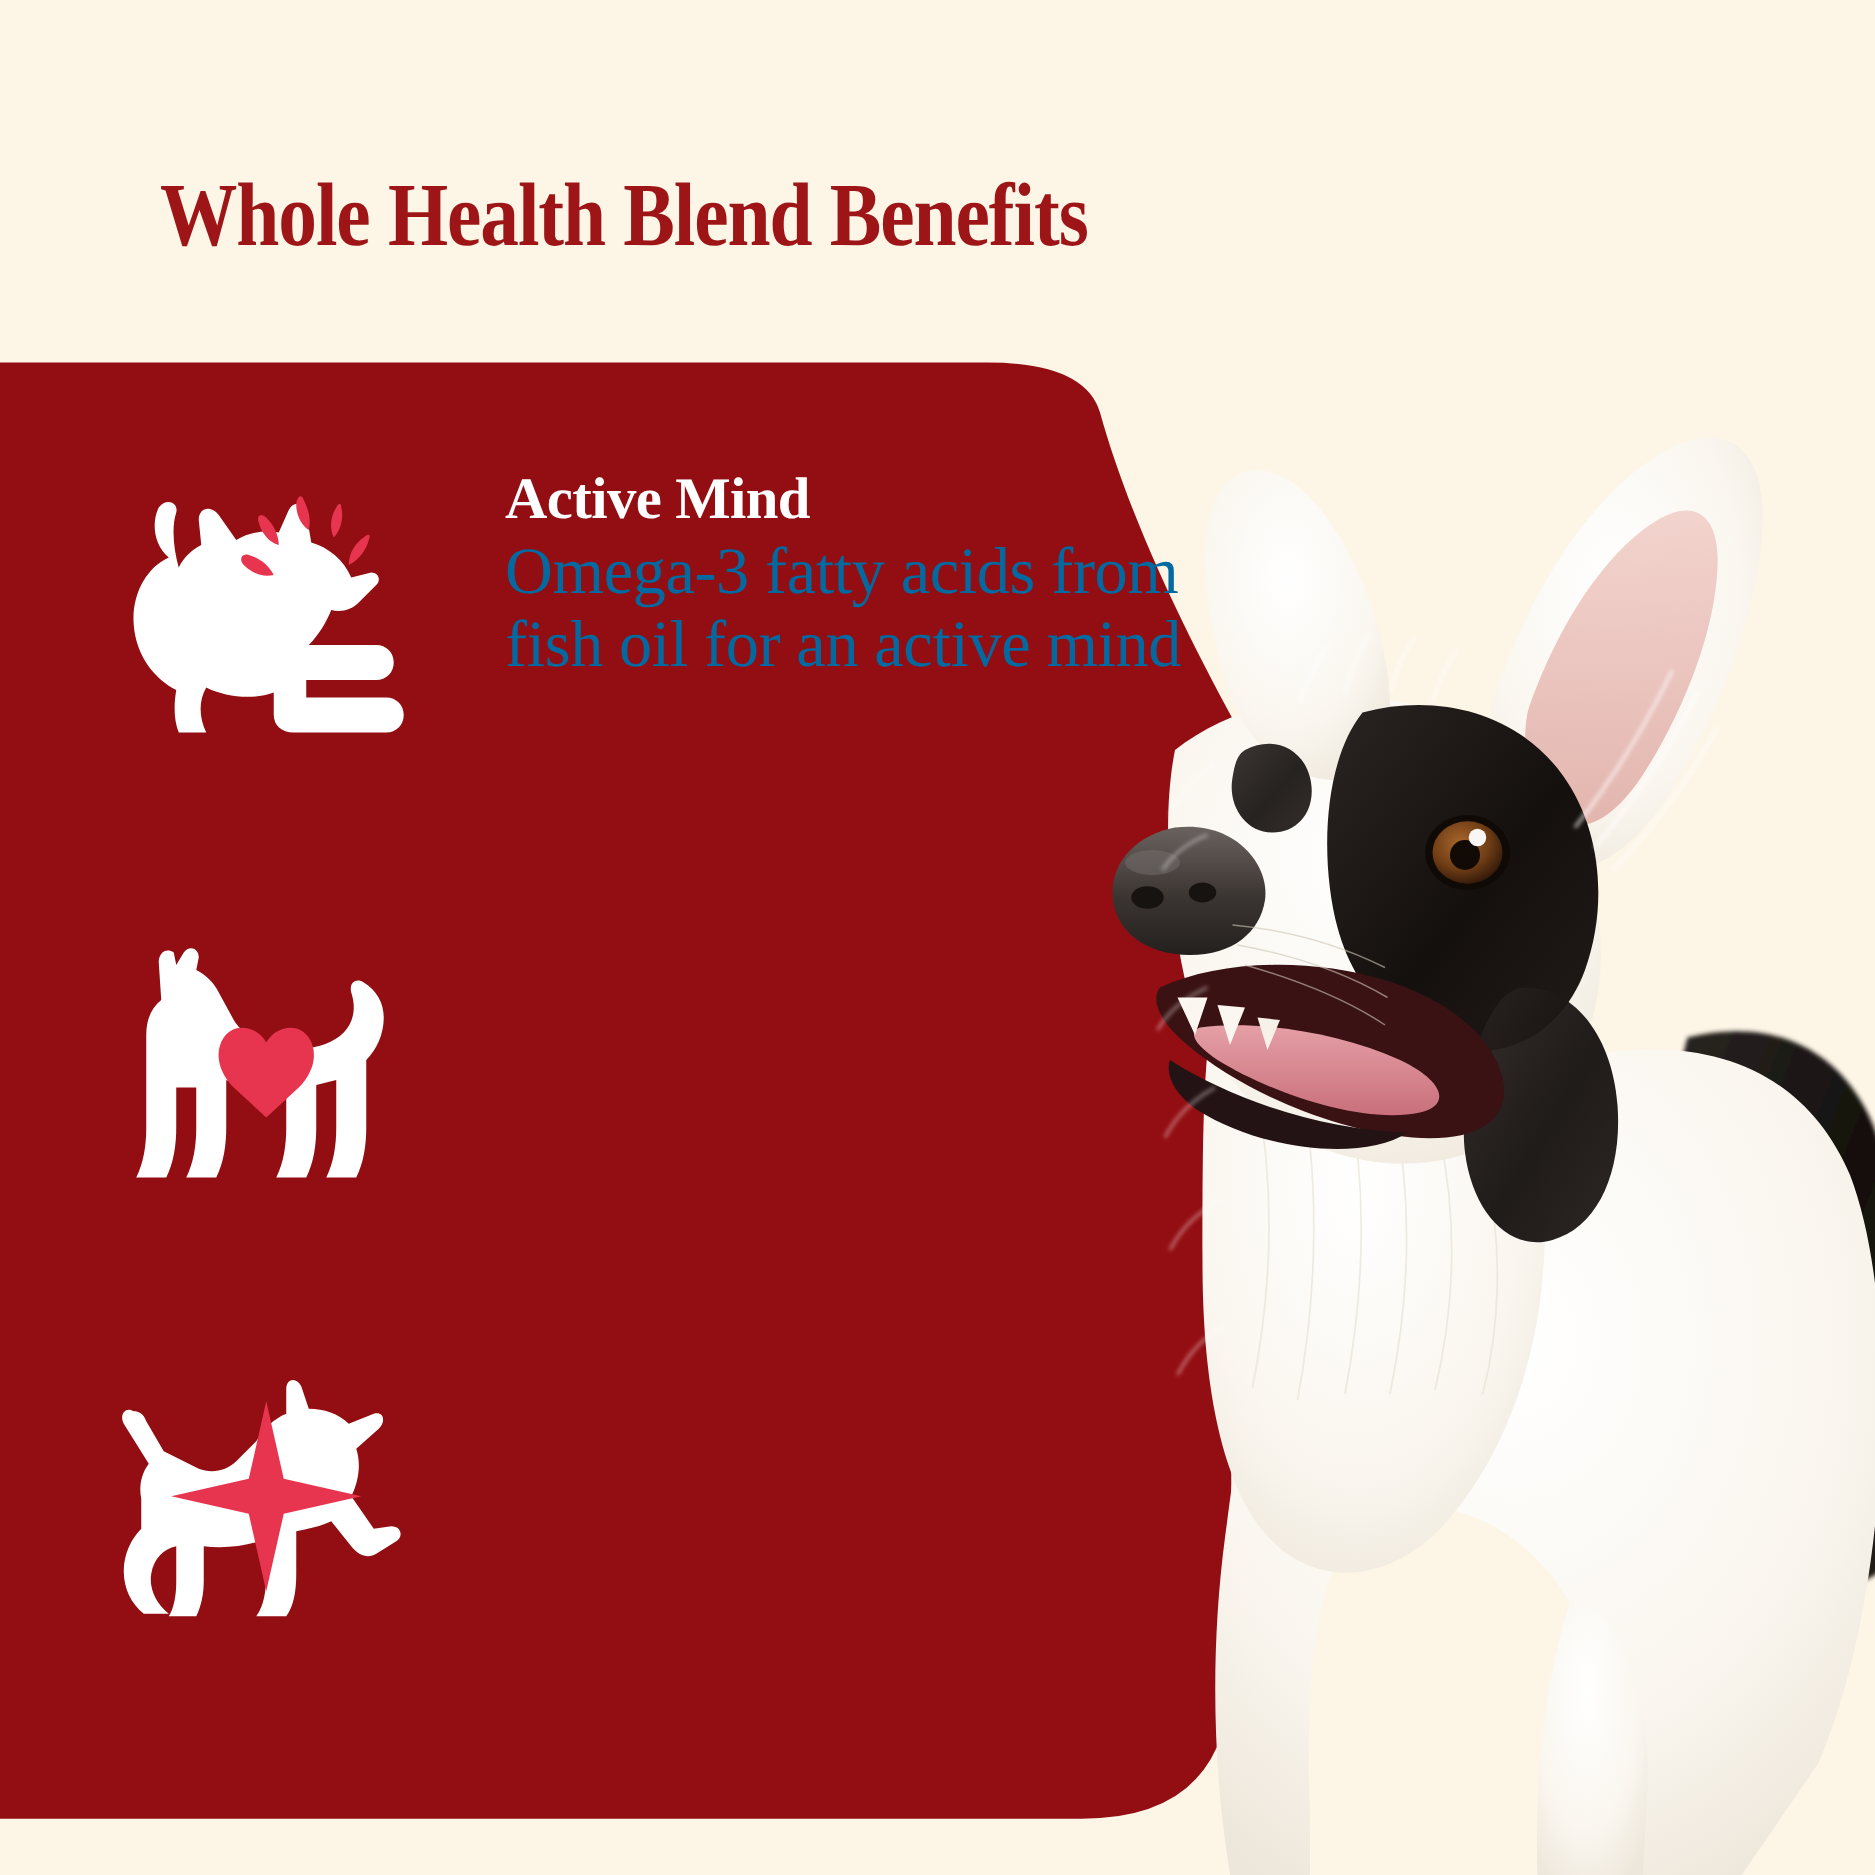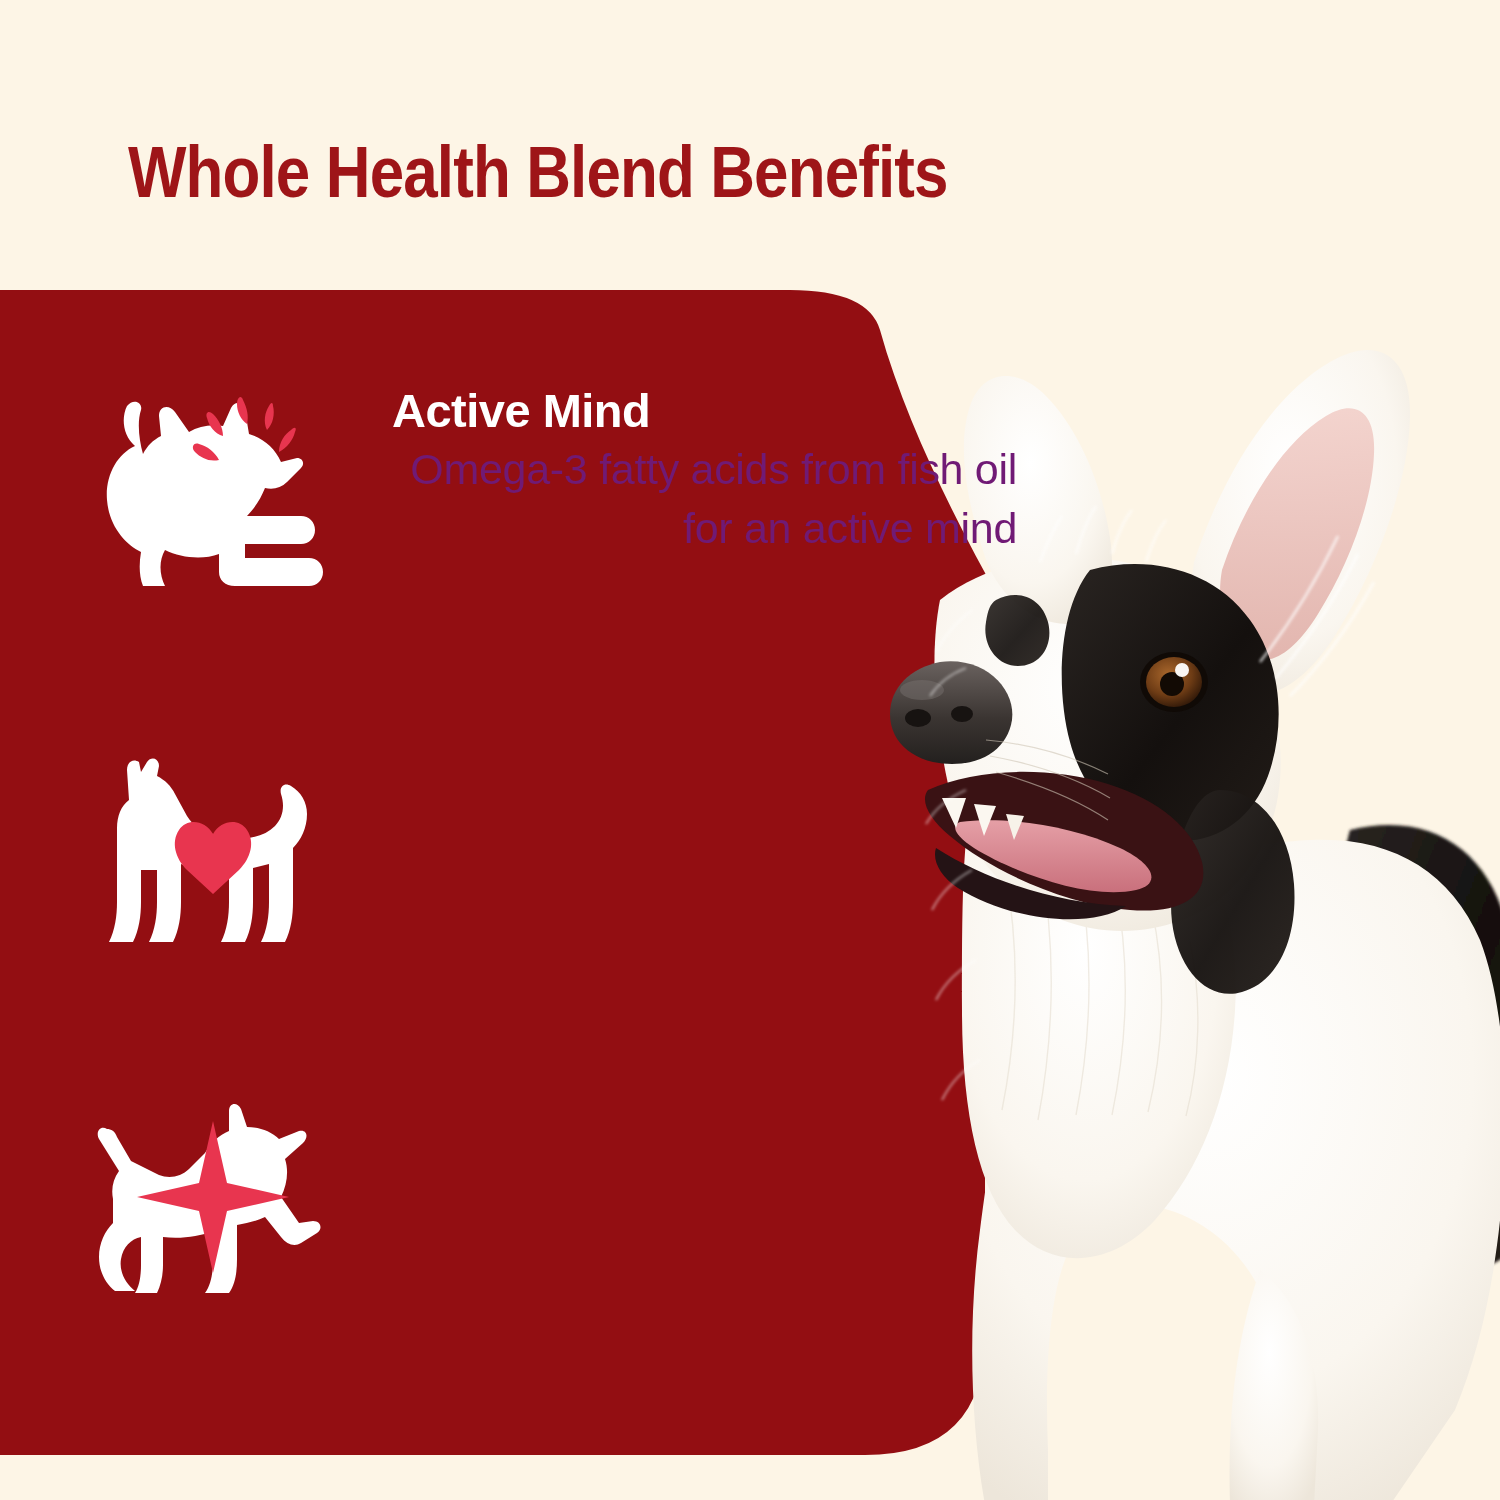--- a/index.html
+++ b/index.html
@@ -2,21 +2,21 @@
 <html><head>
 <meta charset="utf-8">
 <style>
   * { margin:0; padding:0; box-sizing:border-box; }
   html,body { width:1500px; height:1500px; overflow:hidden; }
   body {
     background:#FDF5E6;
     font-family:"Liberation Sans", sans-serif;
     position:relative;
   }
-  #stage { position:absolute; inset:0; width:1500px; height:1500px; }
+  #stage { position:absolute; inset:0; width:1500px; height:1500px;font-family:Liberation Serif, serif; }
 
   
   .title {
     position:absolute;
     left:128px; top:128px;
     width:1100px; height:88px;
     font-size:72px;
     font-weight:bold;
     letter-spacing:-1px;
     color:#9E1518;
@@ -36,29 +36,28 @@
   .benefits { position:absolute; left:0; top:0; width:1020px; height:1500px; }
   .benefit { position:absolute; left:0; width:1020px; }
   .benefit.b0 { top:370px; }
   .benefit.b1 { top:730px; }
   .benefit.b2 { top:1075px; }
 
   .bicon {
     position:absolute; left:95px; top:22px;
     width:235px; height:200px;
   }
-  .btext { position:absolute; left:392px; top:0; width:625px;margin-top:12px; }
+  .btext { position:absolute; left:404px; top:0; width:625px; }
   .bhead {
     font-size:47px; font-weight:bold; color:#FFFFFF;
     line-height:58px; letter-spacing:-0.5px;
   }
   .bbody {
-    font-size:43px; color:#701a75; line-height:59px;
+    font-size:53px; color:#0369a1; line-height:59px;
     letter-spacing:-0.3px;
-    text-align:right;
   }
 </style>
 </head>
 <body>
 
 <div id="stage">
 
   <div class="title">Whole Health Blend Benefits</div>
 
   <svg class="panel-svg" viewBox="0 0 1500 1500">

